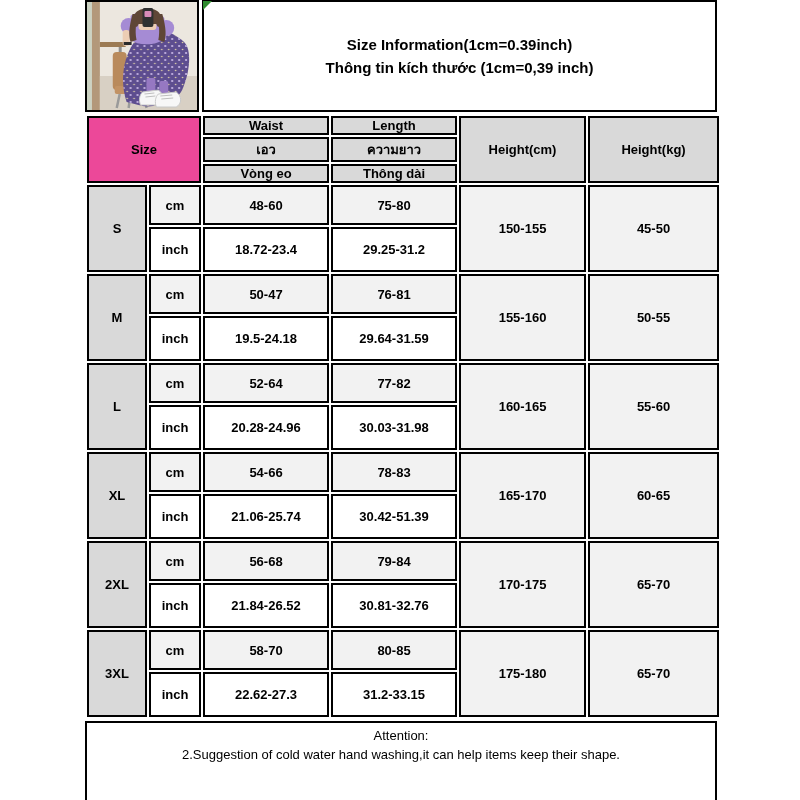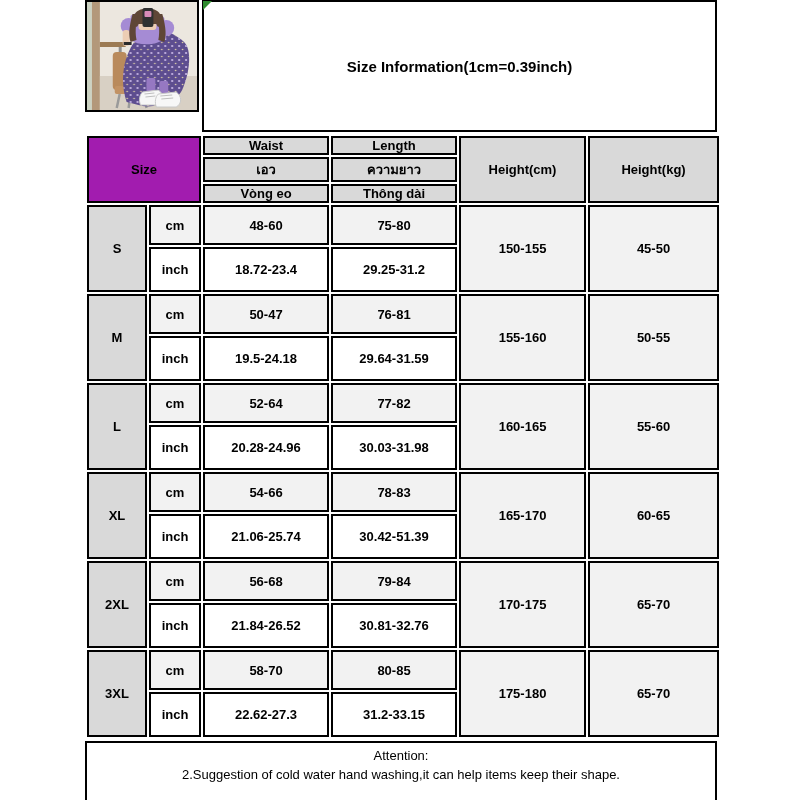--- a/index.html
+++ b/index.html
@@ -1,41 +1,41 @@
 <!DOCTYPE html>
 <html><head>
 <meta charset="utf-8">
 <style>
   html,body{margin:0;padding:0;background:#fff;}
   body{width:800px;height:800px;font-family:"Liberation Sans","DejaVu Sans",sans-serif;color:#000;}
   .page{position:relative;width:800px;height:800px;background:#fff;overflow:hidden;}
   .content{position:absolute;left:85px;top:0;width:632px;}
 
   
-  .top{display:flex;gap:3px;height:132px;}
+  .top{display:flex;gap:3px;height:112px;}
   .photo-box{width:114px;height:112px;border:2px solid #000;box-sizing:border-box;flex:none;overflow:hidden;}
   .photo-box svg{display:block;width:100%;height:100%;}
   .title-box{position:relative;flex:1;border:2px solid #000;box-sizing:border-box;
              display:flex;flex-direction:column;justify-content:center;align-items:center;
              text-align:center;font-weight:bold;font-size:15px;line-height:23px;background:#fff;}
   .corner-marker{position:absolute;left:-1px;top:-1px;width:0;height:0;
                  border-top:9px solid #2e8b2e;border-right:9px solid transparent;}
 
   
   table.size-table{margin-top:2px;border-collapse:separate;border-spacing:2px;
                    table-layout:fixed;width:632px;background:#fff;}
   table.size-table td{border:2px solid #000;text-align:center;vertical-align:middle;
                       font-weight:bold;font-size:13px;padding:0;overflow:hidden;}
   .hrow td{height:14px;}
   .cm-row td{height:36px;}
   .inch-row td{height:41px;}
   .gray{background:#d9d9d9;}
   .lg{background:#f2f2f2;margin-top:10px;}
   .wh{background:#ffffff;}
-  td.size-head{font-size:27px;background:#a21caf;}
+  td.size-head{font-size:27px;background:#ec4899;}
   td.size-label{background:#d9d9d9;font-size:14px;}
 
   
   .footer{margin-top:2px;border:2px solid #000;box-sizing:border-box;width:632px;
           min-height:82px;text-align:center;font-size:13px;font-weight:normal;
           line-height:19px;padding:3px 1px;}
 </style>
 </head>
 <body>
 
@@ -85,20 +85,21 @@
           <rect x="73" y="79" width="9" height="13" rx="2" fill="#9678c2"></rect>
 
           <path d="M56 90 L72 88 C78 92 78 100 72 103 L54 103 C52 98 53 93 56 90 Z" fill="#f7f7f7" stroke="#c9c9c9" stroke-width="1"></path>
           <path d="M72 92 L90 90 C96 94 96 102 90 105 L70 105 C68 100 69 95 72 92 Z" fill="#f7f7f7" stroke="#c9c9c9" stroke-width="1"></path>
           <path d="M58 92 L68 91 M59 95 L69 94 M74 94 L86 93 M75 97 L87 96" stroke="#bdbdbd" stroke-width="1" fill="none"></path>
         </svg>
       </div>
       <div class="title-box">
         <span class="corner-marker"></span>
         <div>Size Information(1cm=0.39inch)</div>
+        <div>Thông tin kích thước (1cm=0,39 inch)</div>
       </div>
     </div>
 
     <table class="size-table">
       <colgroup>
         <col style="width:60px">
           <col style="width:52px">
           <col style="width:126px">
         <col style="width:126px">
           <col style="width:127px">

